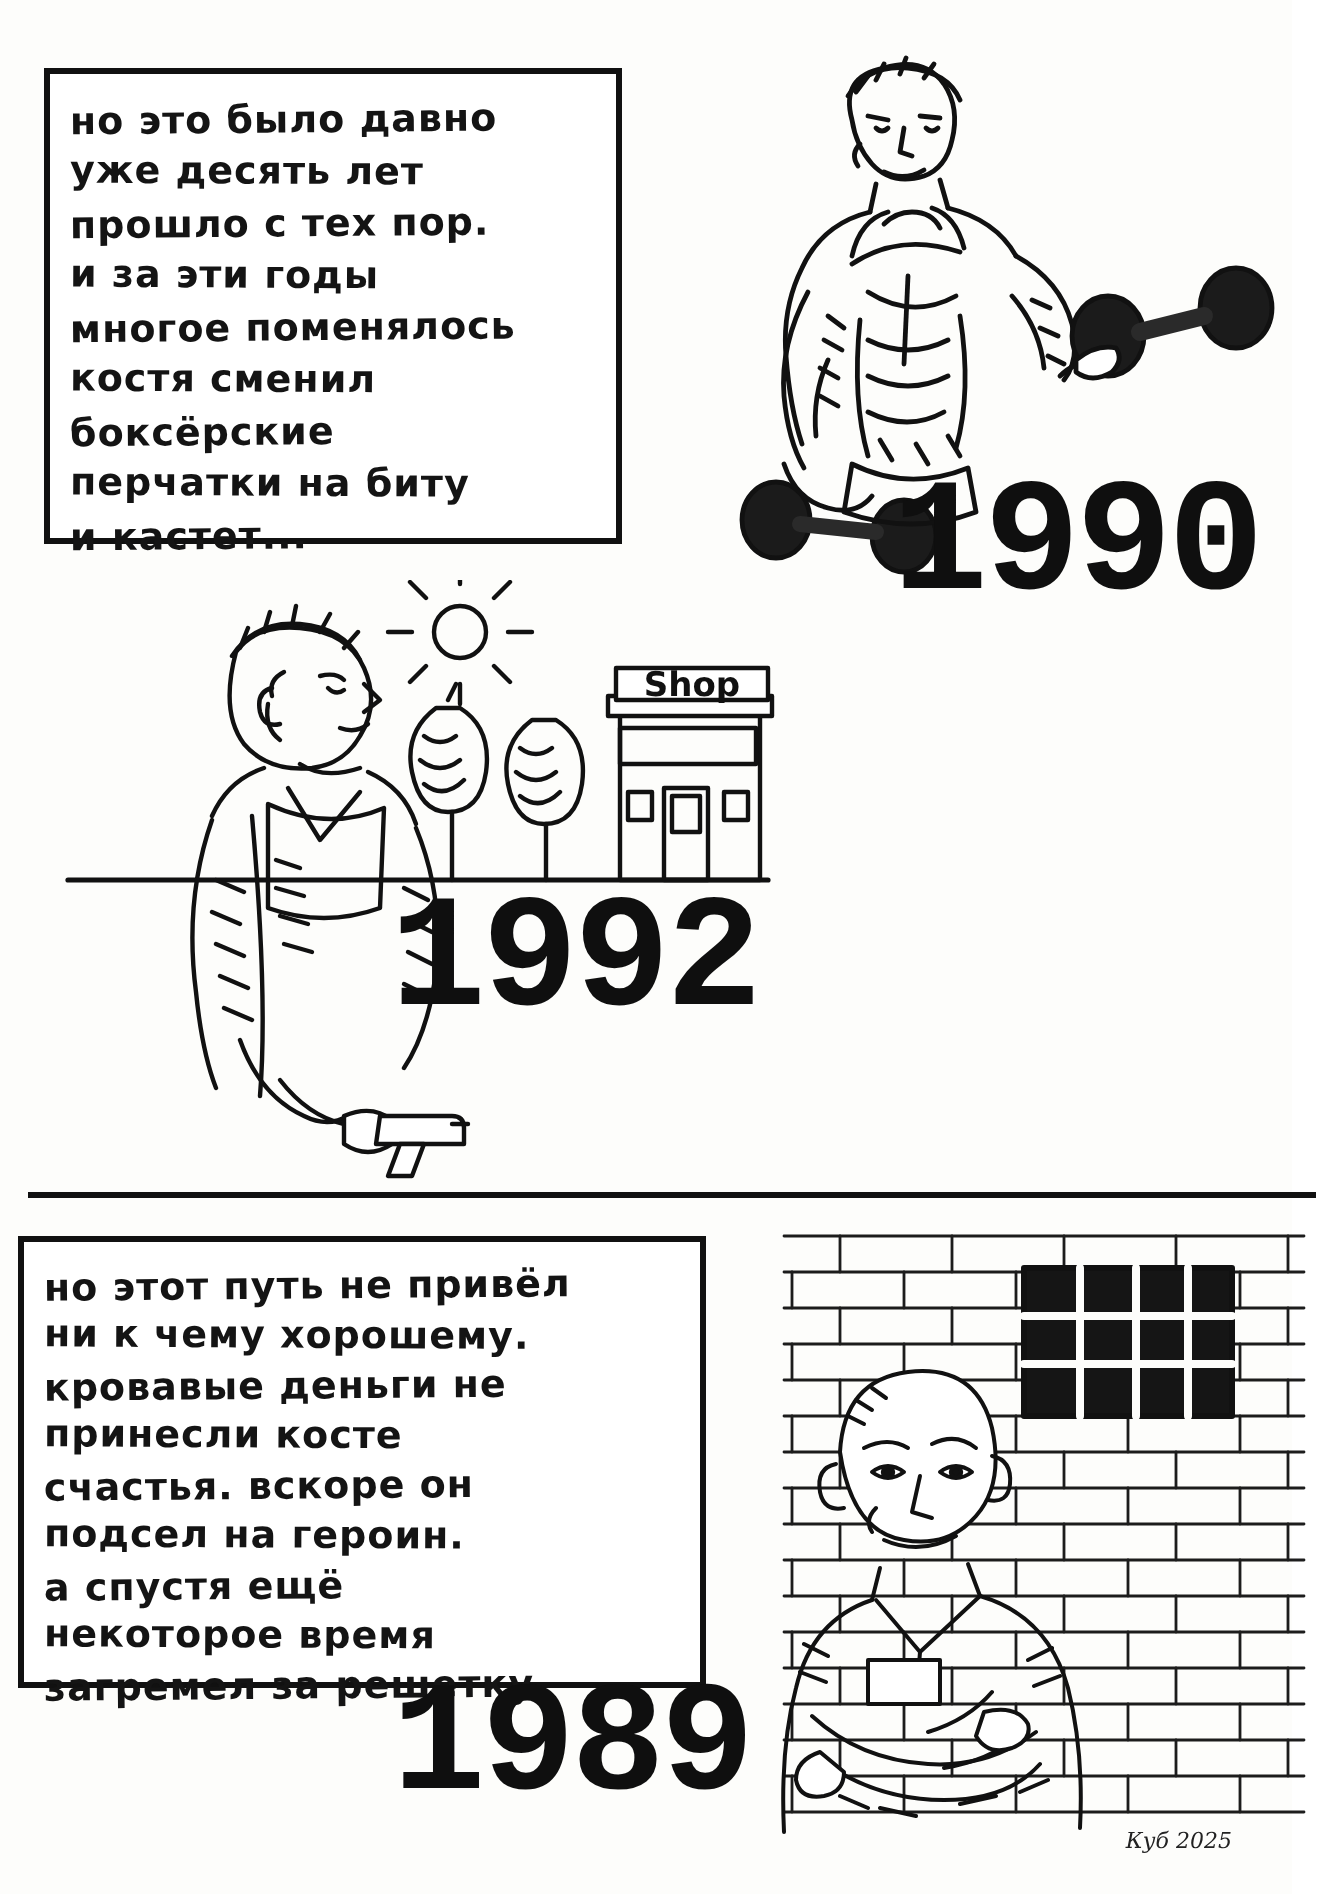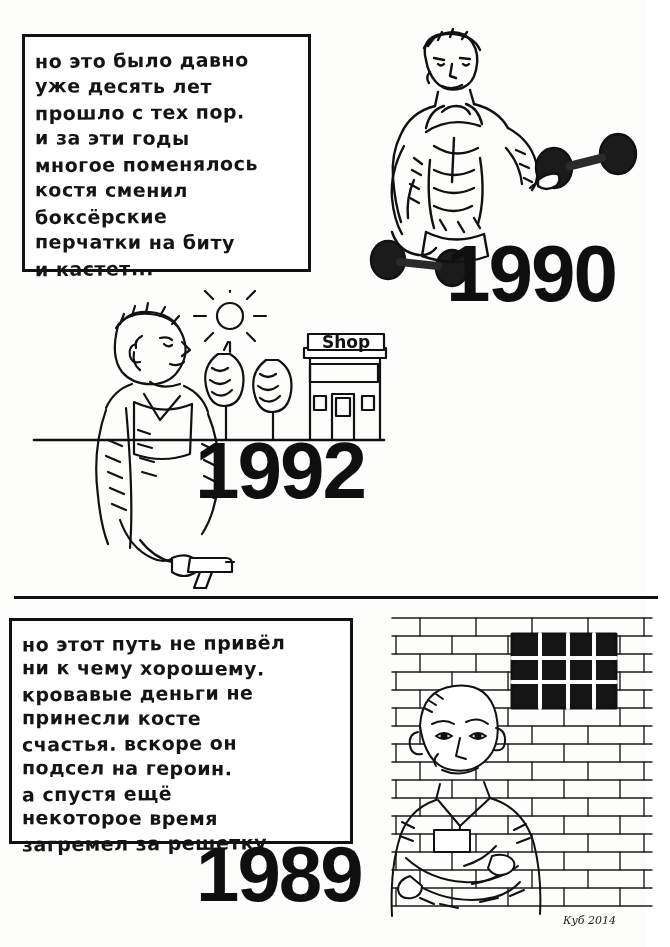--- a/index.html
+++ b/index.html
@@ -46,29 +46,29 @@
 
   #panel2-text { left: 398px; top: 341px; width: 248px; height: 235px; }
   #panel2-text .line { font-size: 18px; line-height: 25px; }
 
   #panel3-text { left: 9px; top: 618px; width: 344px; height: 226px; }
   #panel3-text .line { font-size: 19px; line-height: 25px; }
 
   
   .year {
     position: absolute;
-    font-family: Liberation Sans, sans-serif;
+    font-family: Liberation Mono, monospace;
     font-weight: bold;
     color: #0f0f0f;
     letter-spacing: -2px;
     font-size: 76px;
     line-height: 76px;
   }
   #year-1990 { left: 446px; top: 236px; font-size: 80px; }
-  #year-1992 { left: 195px; top: 433px; font-size: 80px; text-align: center; }
+  #year-1992 { left: 195px; top: 444px; font-size: 80px; text-align: center; }
   #year-1995 { left: 196px; top: 836px; font-size: 78px; }
 
   
   .art { position: absolute; }
 
   
   #art-boxer { left: 330px; top: 20px; width: 330px; height: 300px; }
 
   
   #art-gunman { left: 14px; top: 290px; width: 380px; height: 300px; }
@@ -327,15 +327,15 @@
         <rect x="54" y="222" width="36" height="22" fill="#fff" stroke="#111" stroke-width="2"></rect>
 
         <path d="M22 214 l12 6 M20 228 l13 5 M146 216 l-12 6 M150 230 l-13 5"></path>
         <path d="M40 290 l14 6 M60 296 l18 4 M100 294 l18 -4 M130 288 l14 -6"></path>
       </g>
     </svg>
   </div>
 
   <div class="year" id="year-1995">1989</div>
 
-  <div class="signature">Куб 2014</div>
+  <div class="signature">Куб 2025</div>
 
 </div>
 
 </body></html>

